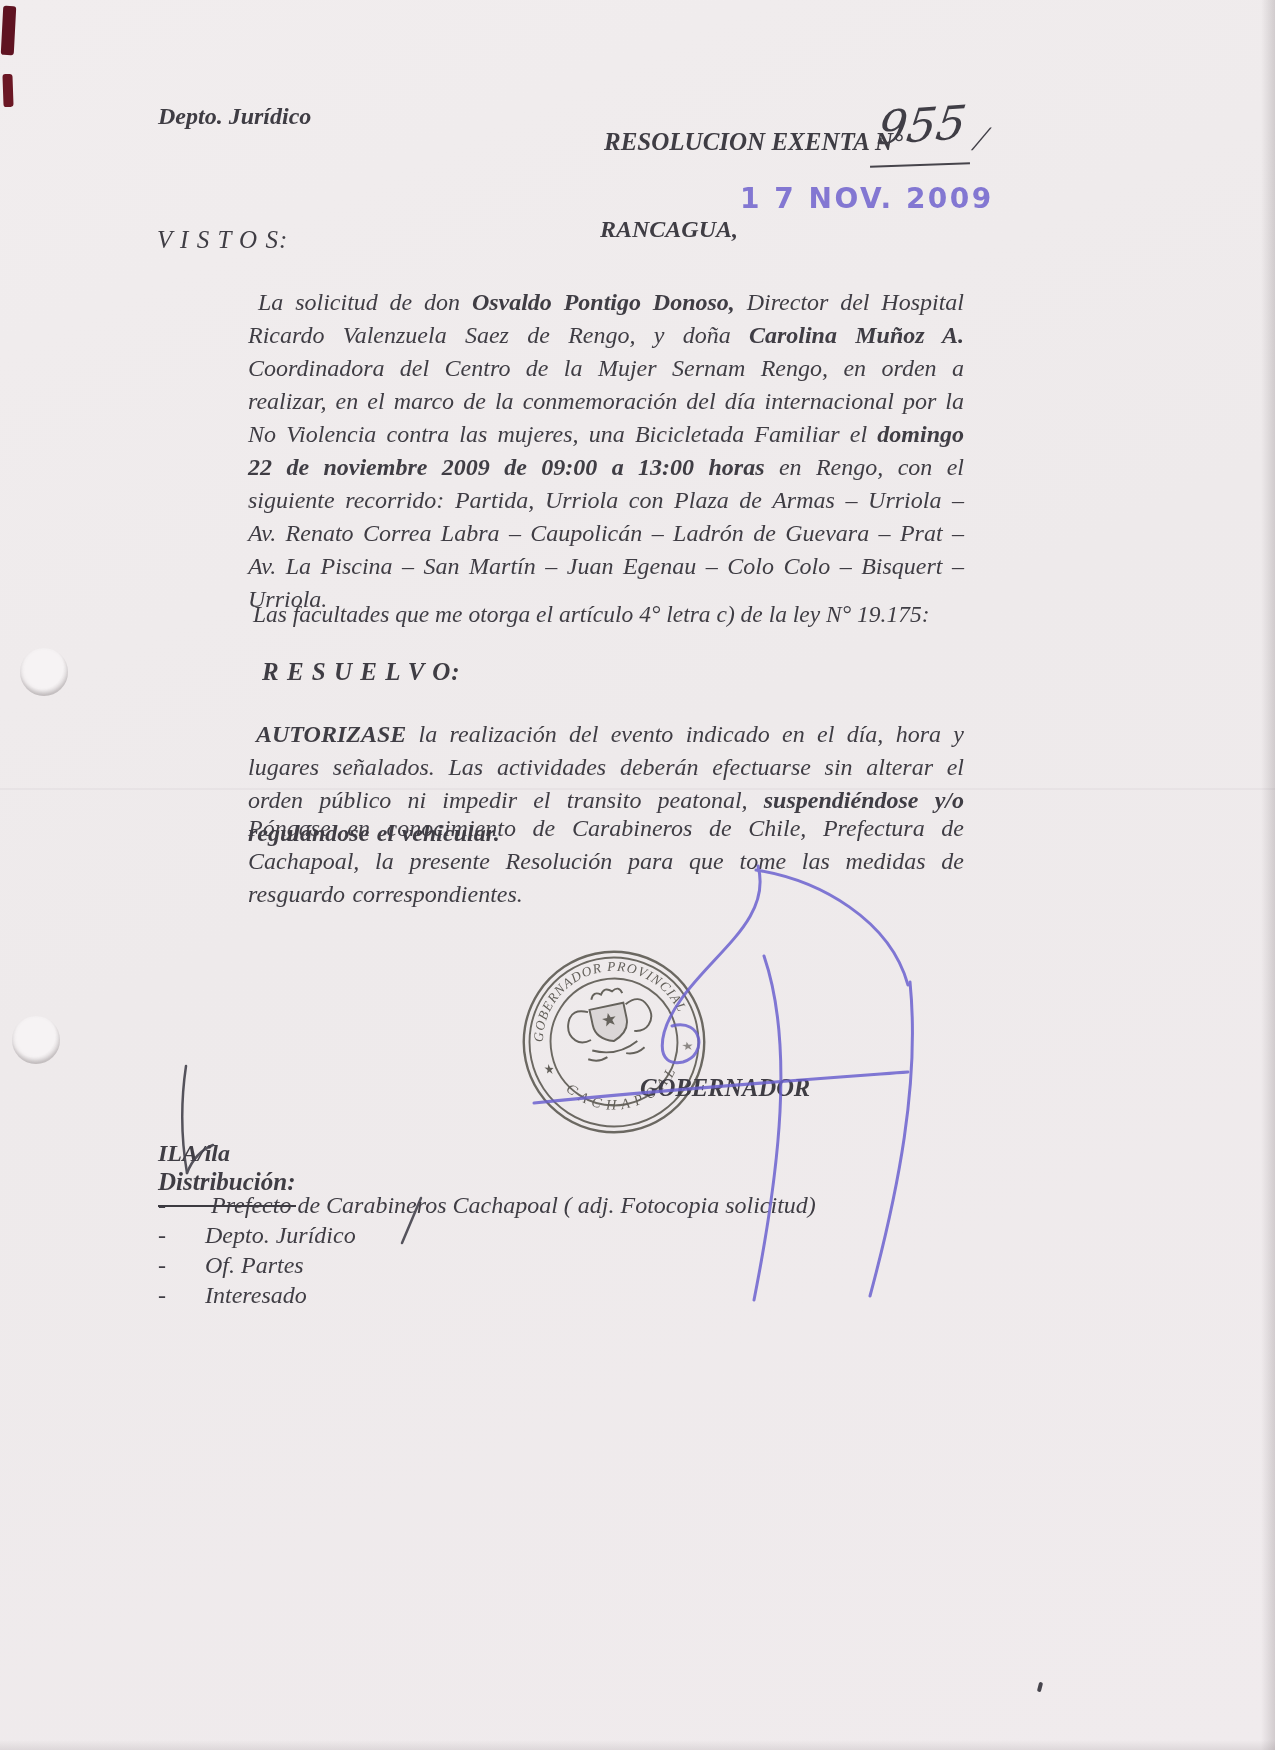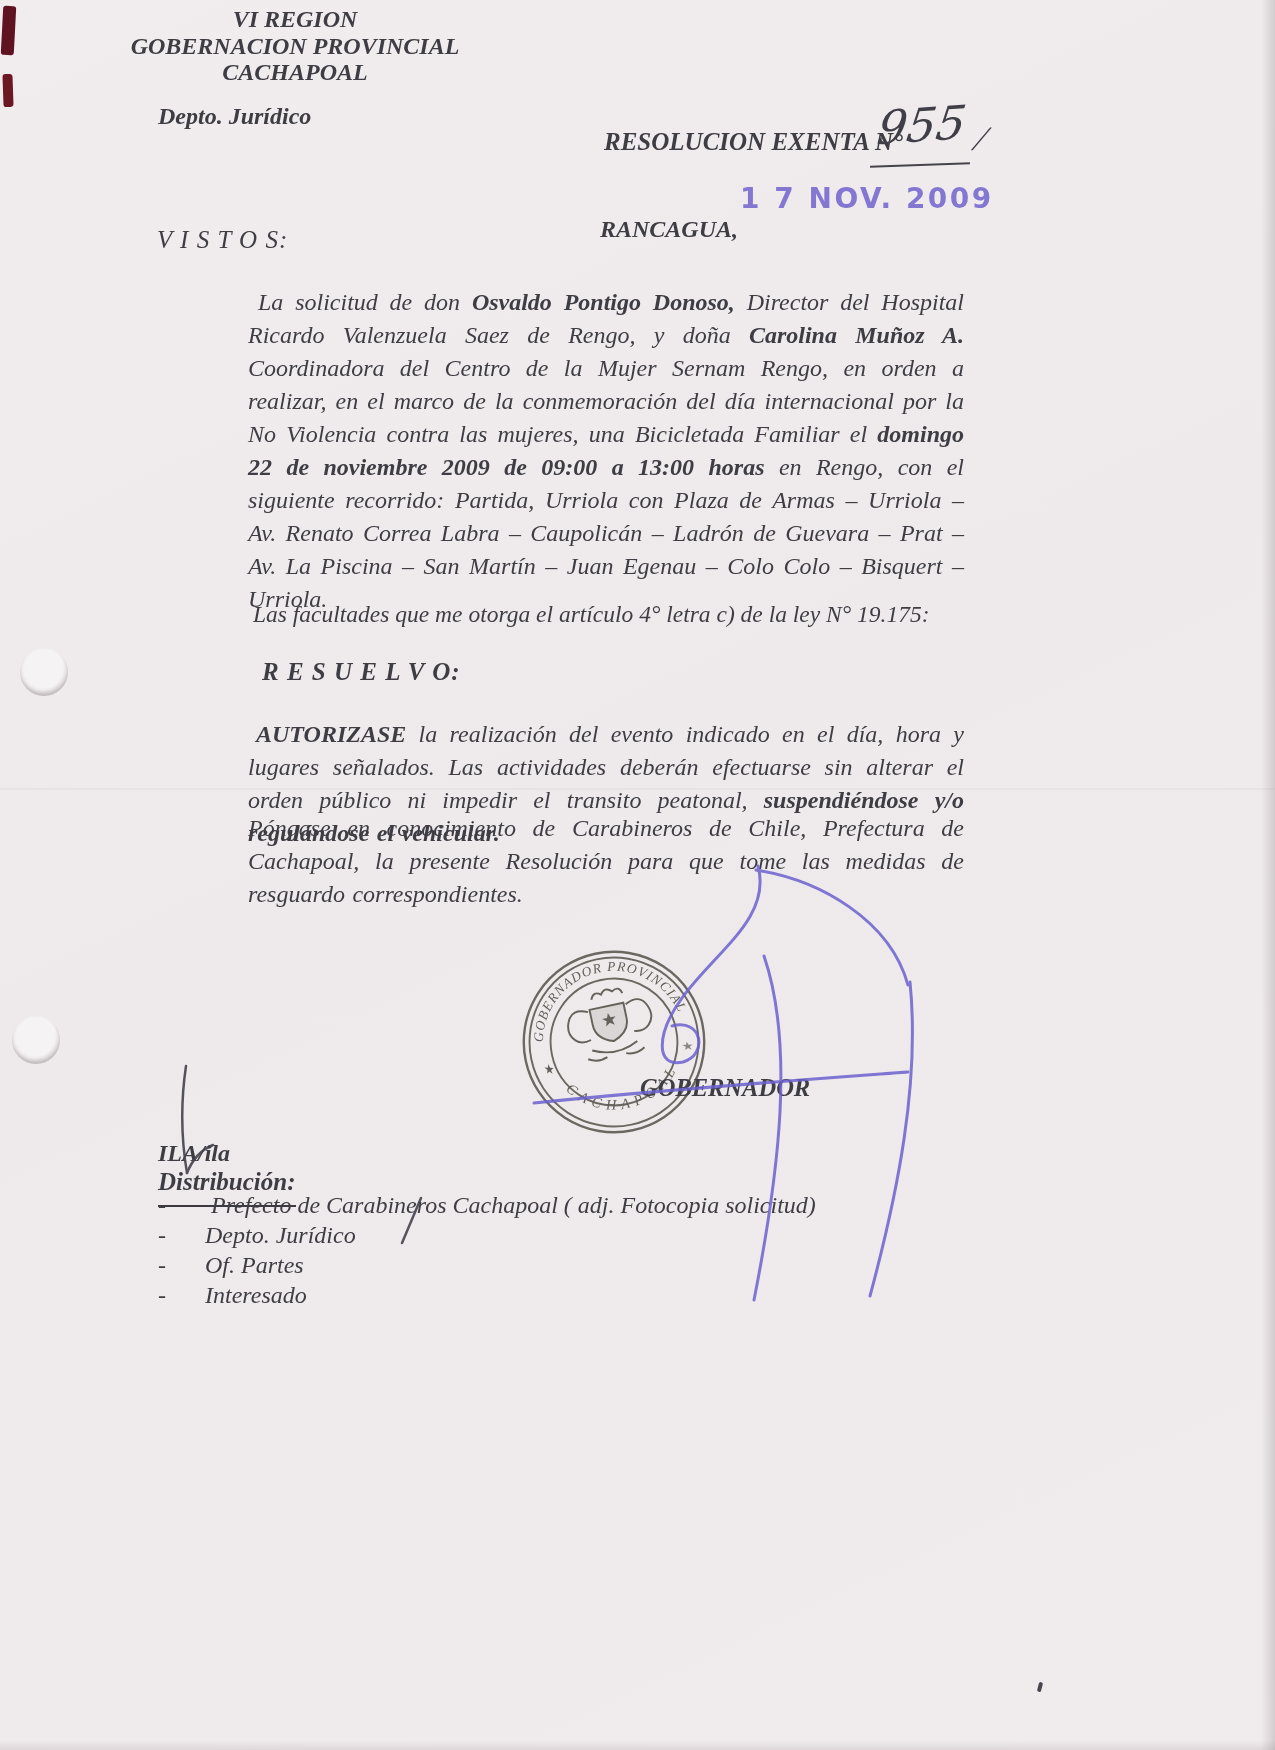--- a/index.html
+++ b/index.html
@@ -72,25 +72,20 @@
 <body>
 
 <div class="page">
 
   <div class="red-mark m1"></div>
   <div class="red-mark m2"></div>
   <div class="hole h1"></div>
   <div class="hole h2"></div>
   <div class="crease"></div>
 
-  <div class="letterhead">
-    <div>VI REGION</div>
-    <div>GOBERNACION PROVINCIAL</div>
-    <div>CACHAPOAL</div>
-  </div>
   <div class="dept">Depto. Jurídico</div>
 
   <div class="res-label">RESOLUCION EXENTA N°</div>
   <div class="res-number">955</div>
   <div class="res-underline"></div>
   <div class="res-slash">/</div>
   <div class="city">RANCAGUA,</div>
   <div class="date-stamp">1 7 NOV. 2009</div>
 
   <div class="vistos">V I S T O S:</div>

